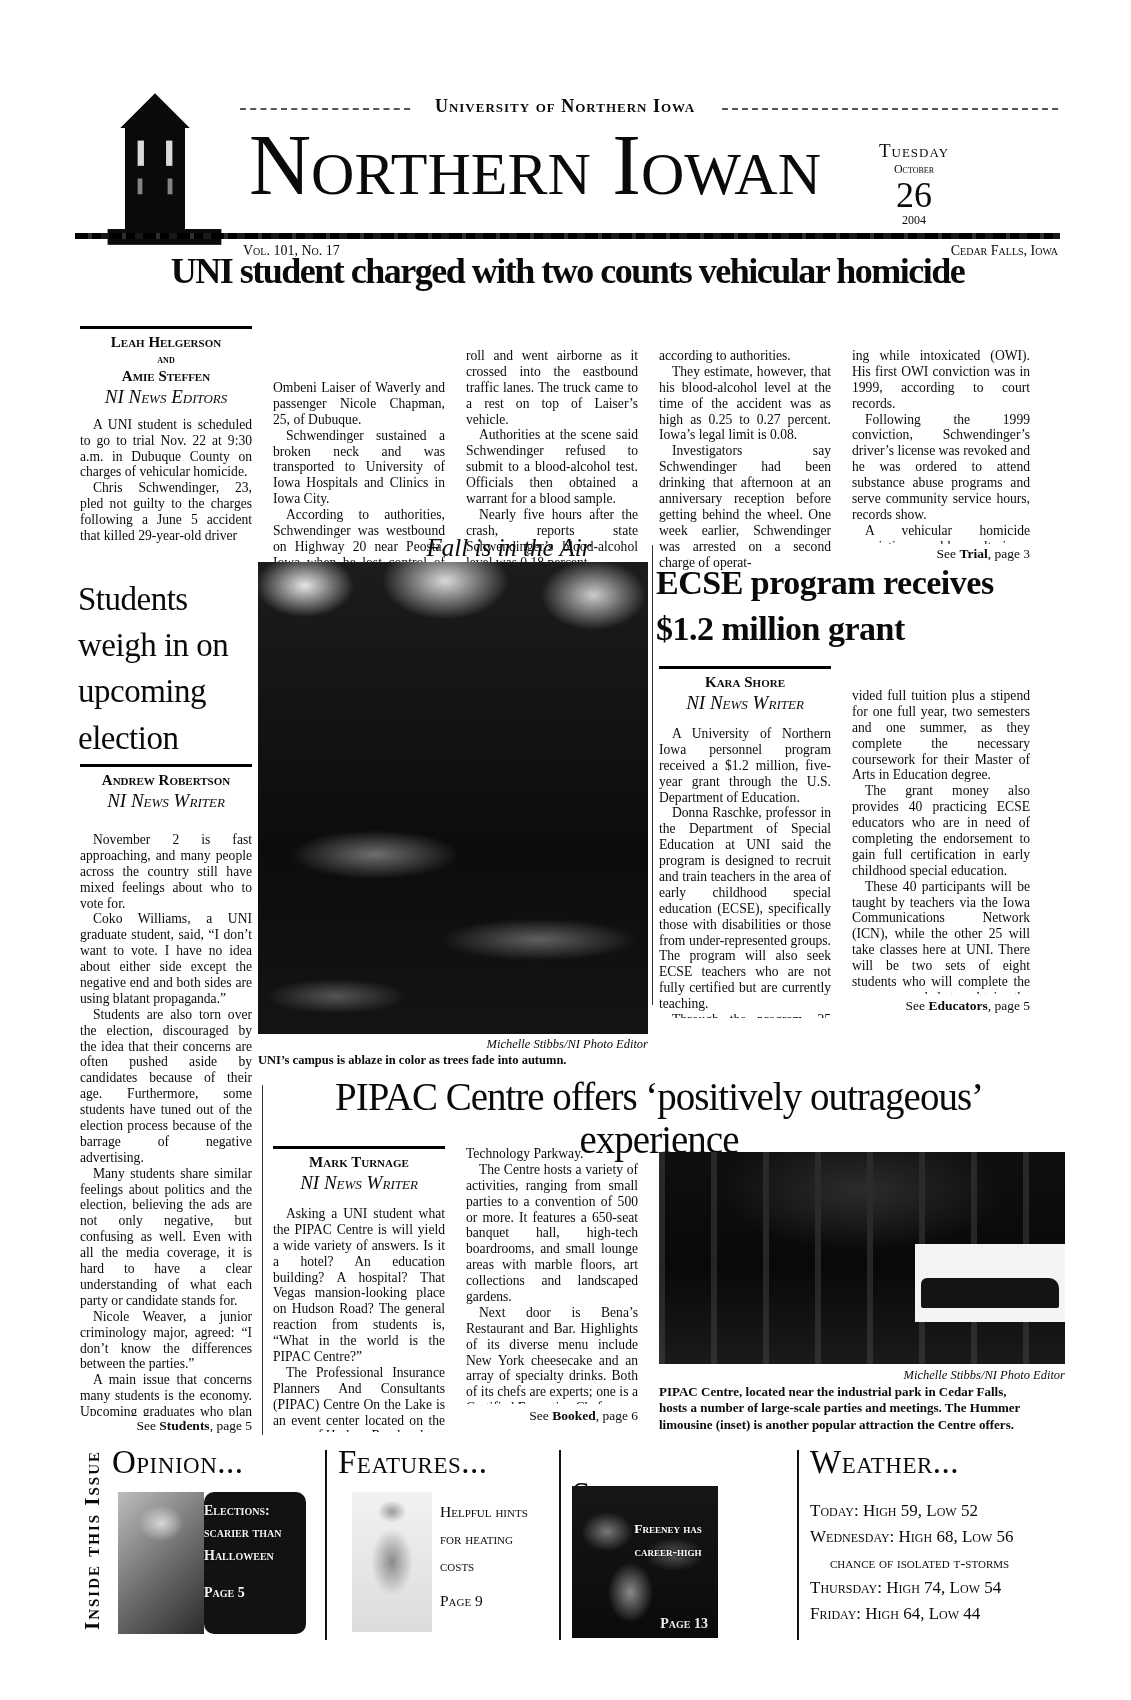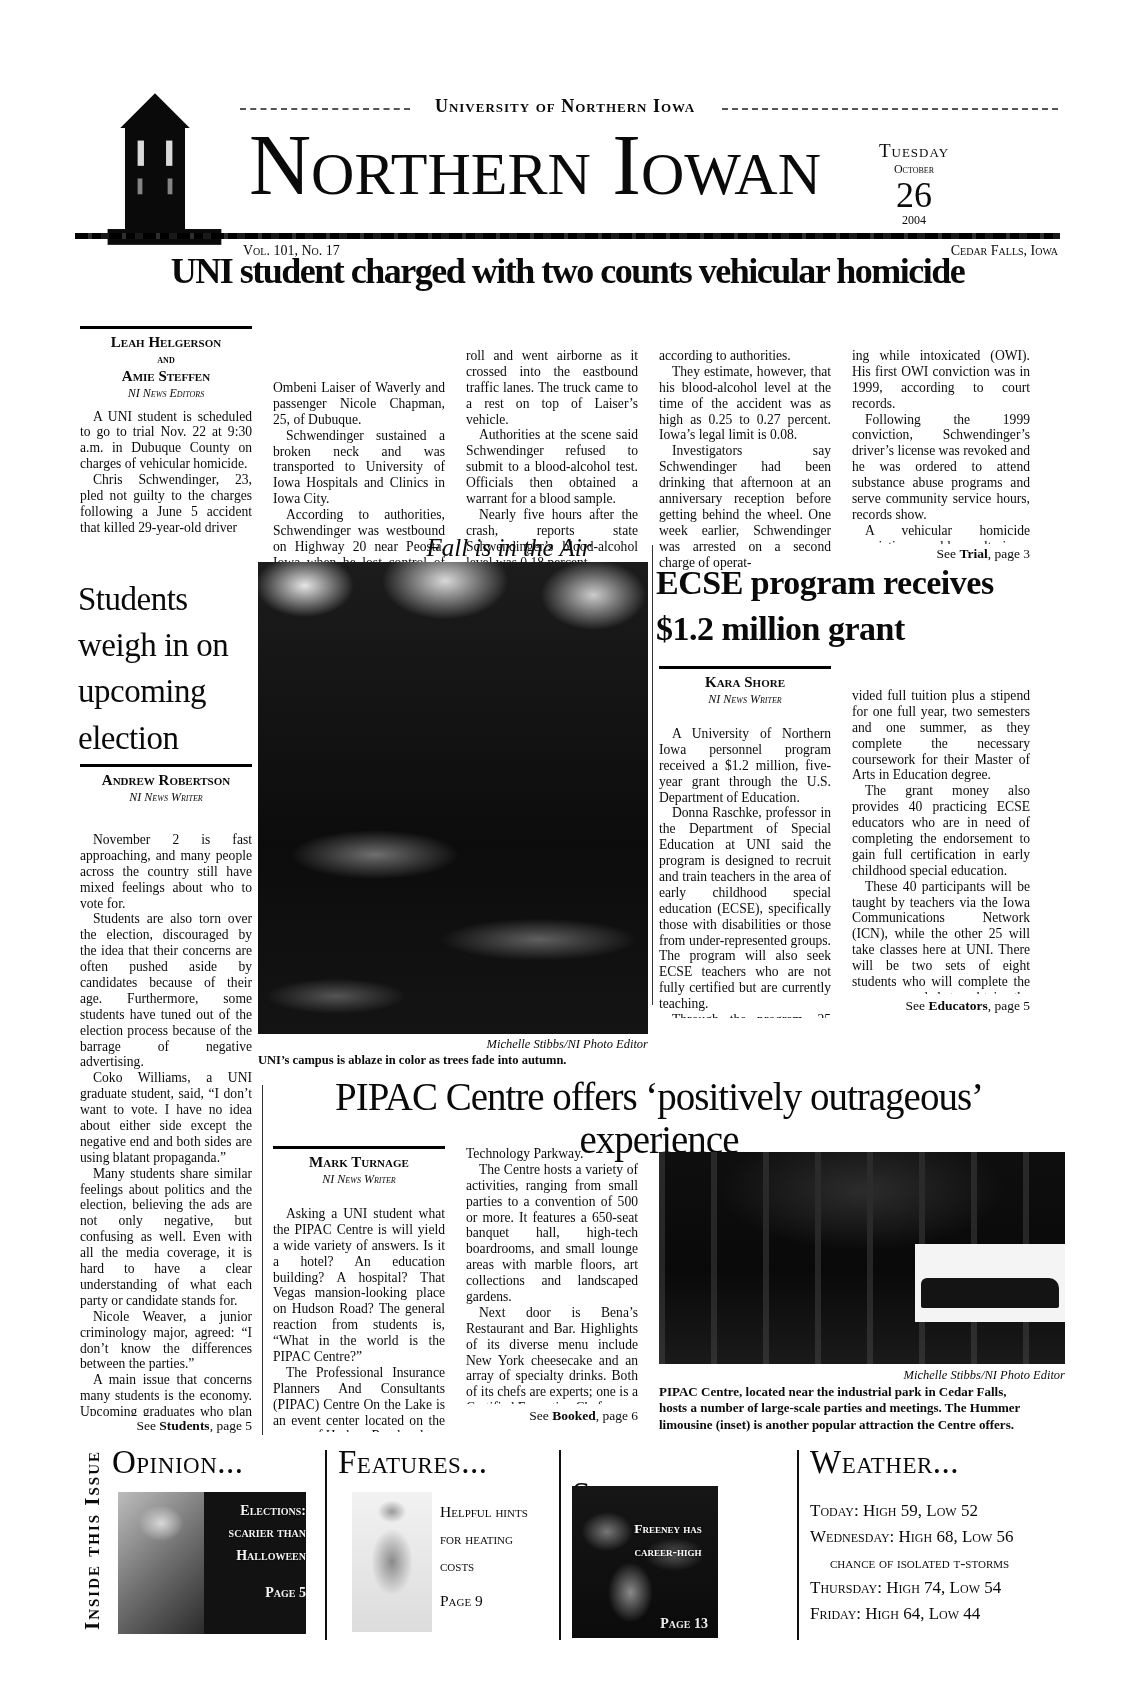--- a/index.html
+++ b/index.html
@@ -39,21 +39,21 @@
        font-style:italic;font-size:25px;}
 
   
   .col{font-size:13.6px;line-height:1.17;text-align:justify;overflow:hidden;}
   .para{margin:0;}
   .para.ind{text-indent:13px;}
   .byline{border-top:3px solid #000;padding-top:4px;text-align:center;margin-bottom:9px;}
   .by-names .line{font-weight:bold;font-variant:small-caps;font-size:15px;line-height:1.25;}
   .by-names .line:nth-child(2){font-size:12px;}
   .by-name{font-weight:bold;font-variant:small-caps;font-size:15px;line-height:1.25;}
-  .by-role{font-style:italic;font-variant:small-caps;font-size:12px;}
+  .by-role{font-style:italic;font-variant:small-caps;font-size:19px;}
   .jump{text-align:right;font-size:13.5px;margin:0;}
   .credit{font-style:italic;font-size:12.5px;text-align:right;}
   .cap{font-weight:bold;font-size:12.5px;line-height:1.25;}
 
   .lead-c1{left:80px;top:326px;width:172px;height:252px;}
   .lead-c1 .paras{margin-top:2px;}
   .lead-c2{left:273px;top:348px;width:172px;height:230px;margin-top:32px;}
   .lead-c3{left:466px;top:348px;width:172px;height:230px;}
   .lead-c4{left:659px;top:348px;width:172px;height:230px;}
   .lead-c5{left:852px;top:348px;width:178px;height:196px;}
@@ -107,21 +107,21 @@
   .t-features{left:338px;top:1444px;}
   .t-sports{left:572px;top:1476px;}
   .t-weather{left:810px;top:1444px;}
   .divider{width:2px;background:#111;top:1450px;height:190px;}
   .div1{left:325px;} .div2{left:559px;} .div3{left:797px;}
 
   .op-photo{left:118px;top:1492px;width:86px;height:142px;background:
      radial-gradient(ellipse 30px 24px at 50% 22%, #d8d8d8, rgba(0,0,0,0) 75%),
      linear-gradient(135deg,#bdbdbd,#6a6a6a 55%,#2b2b2b);}
   .op-panel{left:204px;top:1492px;width:102px;height:142px;background:#121212;color:#f4f4f4;
-     text-align:right;padding-top:8px;box-sizing:border-box;}
+     text-align:left;padding-top:8px;box-sizing:border-box;border-radius:10px;}
   .op-panel .line{font-variant:small-caps;font-weight:bold;font-size:14px;line-height:1.6;
      text-shadow:0 0 2px #000;}
   .op-page{margin-top:18px;font-variant:small-caps;font-weight:bold;font-size:14px;}
 
   .ft-photo{left:352px;top:1492px;width:80px;height:140px;background:
      radial-gradient(ellipse 18px 14px at 50% 14%, #9a9a9a, rgba(0,0,0,0) 80%),
      radial-gradient(ellipse 26px 42px at 50% 50%, #8a8a8a, rgba(0,0,0,0) 80%),
      linear-gradient(#f2f2f2,#dcdcdc);}
   .ft-lines{left:440px;top:1498px;width:118px;}
   .ft-lines .line{font-variant:small-caps;font-size:15.5px;line-height:1.75;}
@@ -209,22 +209,22 @@
     </div>
   <p class="abs jump lead-jump"><span>See </span><b>Trial</b><span>, page 3</span></p>
 
   <h2 class="abs students-headline">Students weigh in on upcoming election</h2>
   <div class="abs byline students-byline">
     <div class="by-name">Andrew Robertson</div>
     <div class="by-role">NI News Writer</div>
   </div>
   <div class="abs col students-body">
       <p class="para ind">November 2 is fast approaching, and many people across the country still have mixed feelings about who to vote for.</p>
+      <p class="para ind">Coko Williams, a UNI graduate student, said, “I don’t want to vote. I have no idea about either side except the negative end and both sides are using blatant propaganda.”</p>
       <p class="para ind">Students are also torn over the election, discouraged by the idea that their concerns are often pushed aside by candidates because of their age. Furthermore, some students have tuned out of the election process because of the barrage of negative advertising.</p>
-      <p class="para ind">Coko Williams, a UNI graduate student, said, “I don’t want to vote. I have no idea about either side except the negative end and both sides are using blatant propaganda.”</p>
       <p class="para ind">Many students share similar feelings about politics and the election, believing the ads are not only negative, but confusing as well. Even with all the media coverage, it is hard to have a clear understanding of what each party or candidate stands for.</p>
       <p class="para ind">Nicole Weaver, a junior criminology major, agreed: “I don’t know the differences between the parties.”</p>
       <p class="para ind">A main issue that concerns many students is the economy. Upcoming graduates who plan on entering the work force are espe-</p>
     </div>
   <p class="abs jump students-jump"><span>See </span><b>Students</b><span>, page 5</span></p>
 
   <div class="abs fall-title">Fall is in the Air</div>
   <div class="abs fall-photo"></div>
   <div class="abs credit fall-credit">Michelle Stibbs/NI Photo Editor</div>
   <div class="abs cap fall-cap">UNI’s campus is ablaze in color as trees fade into autumn.</div>

